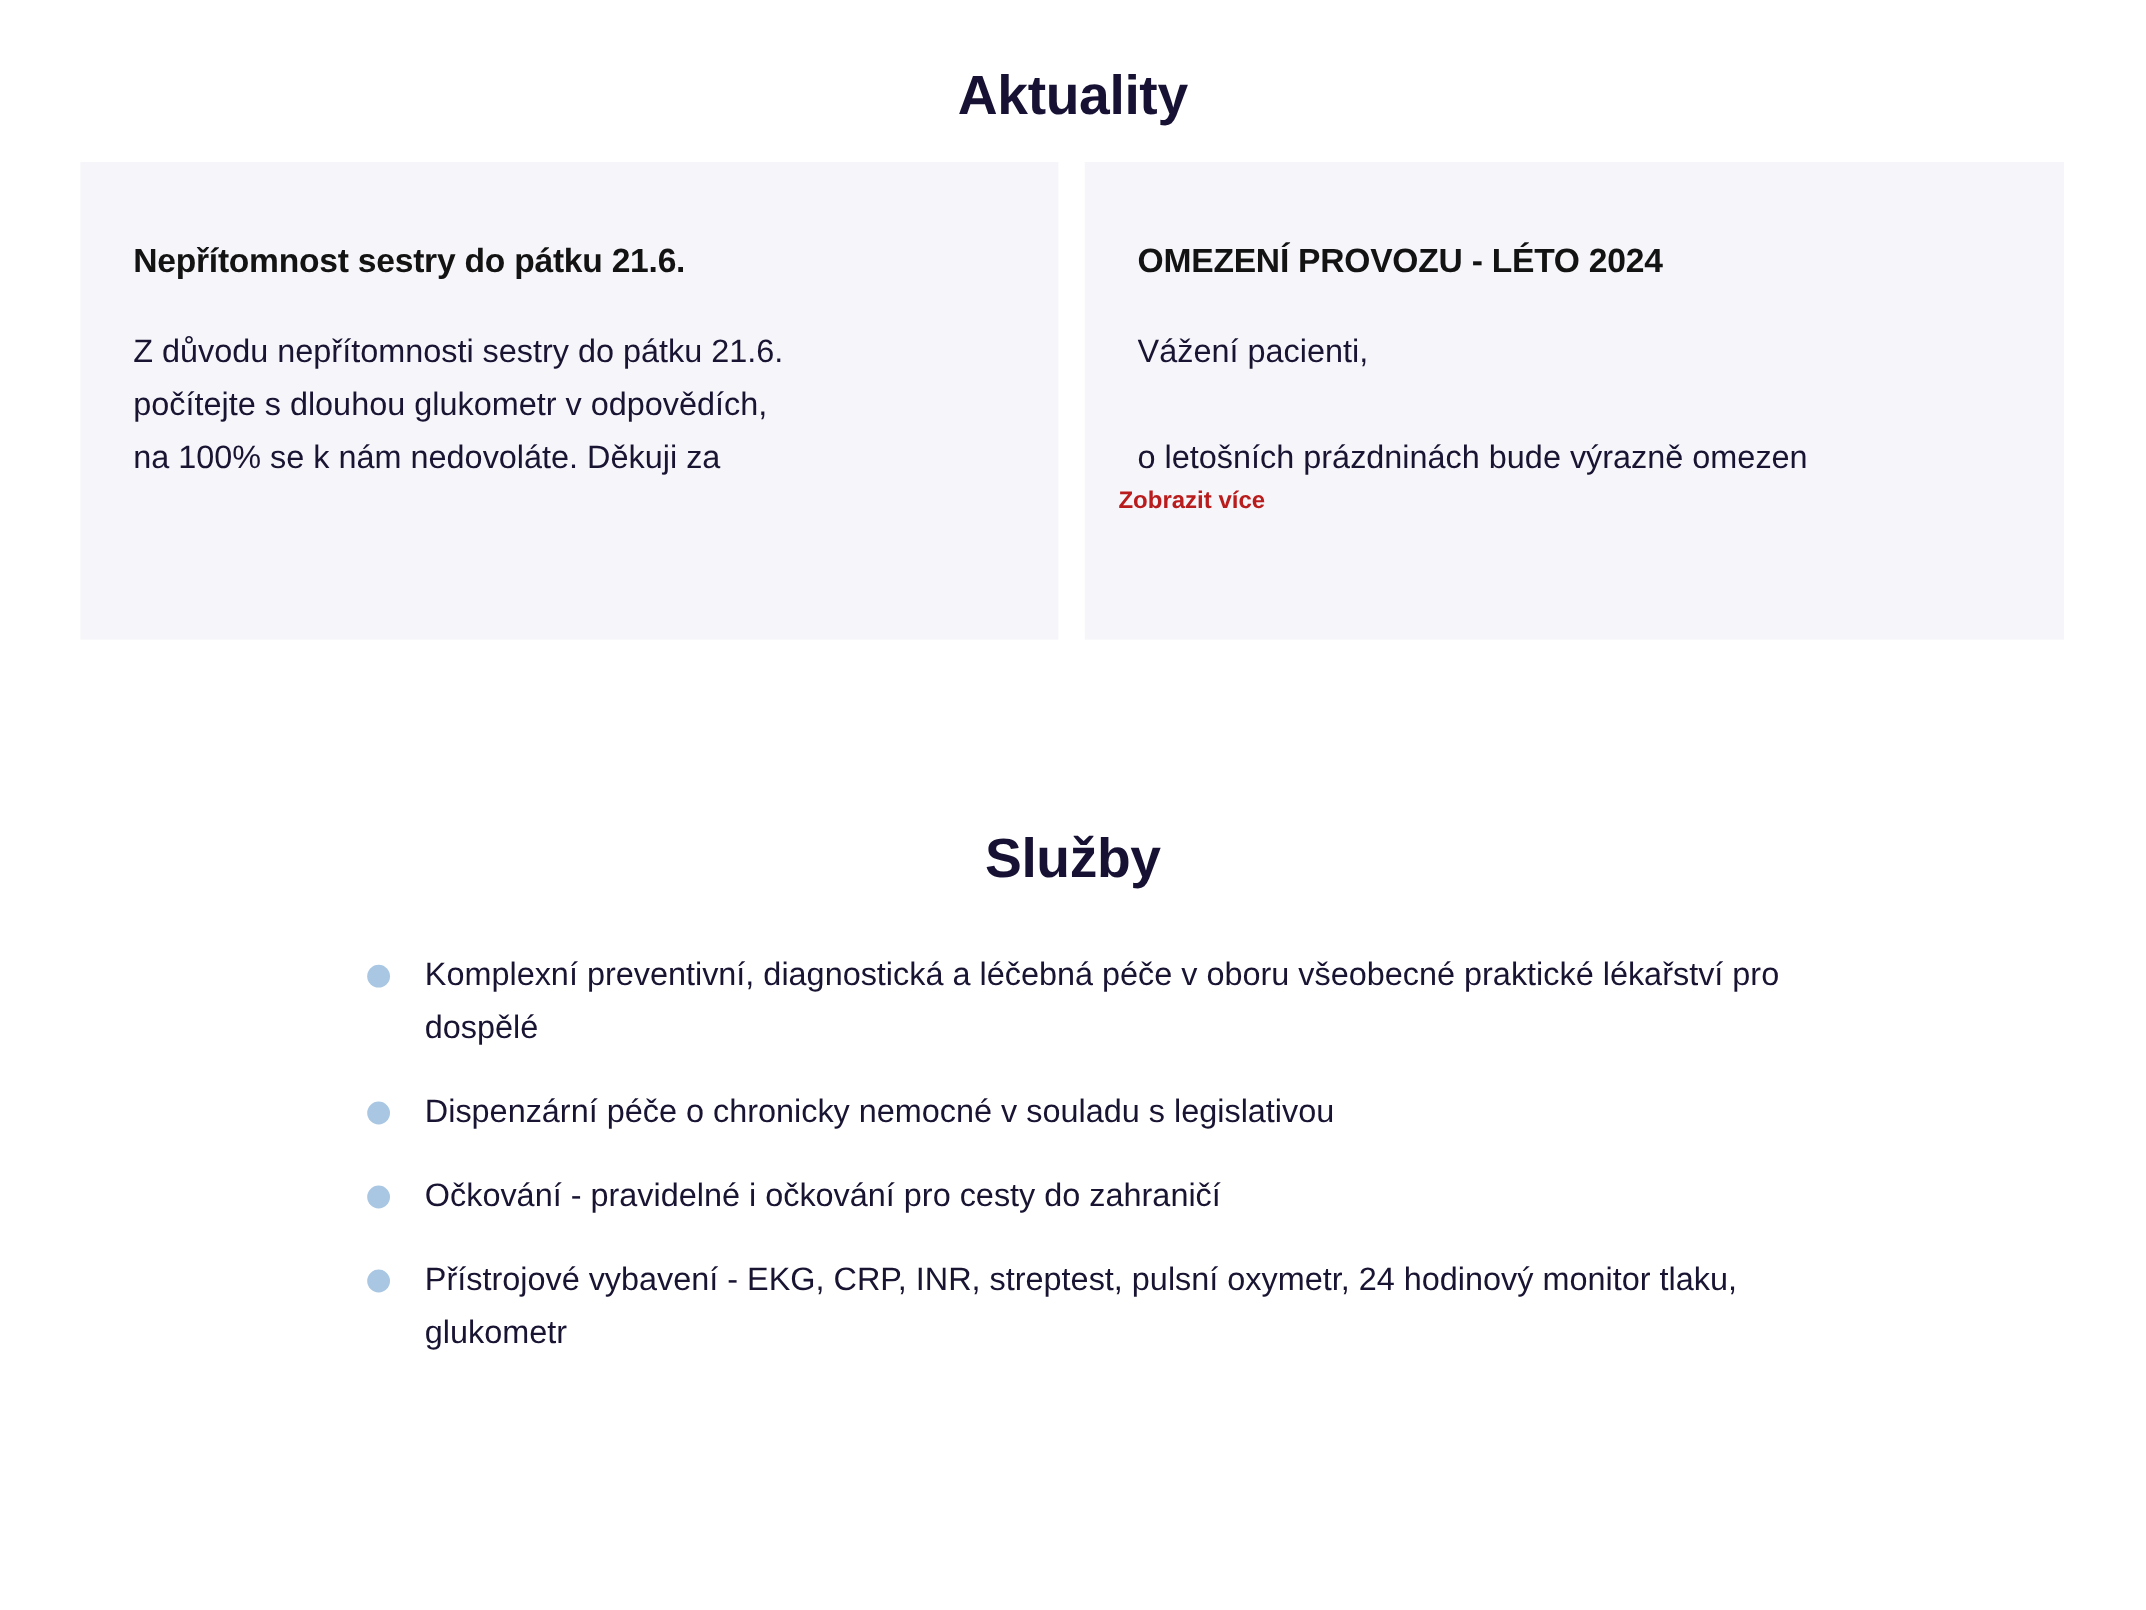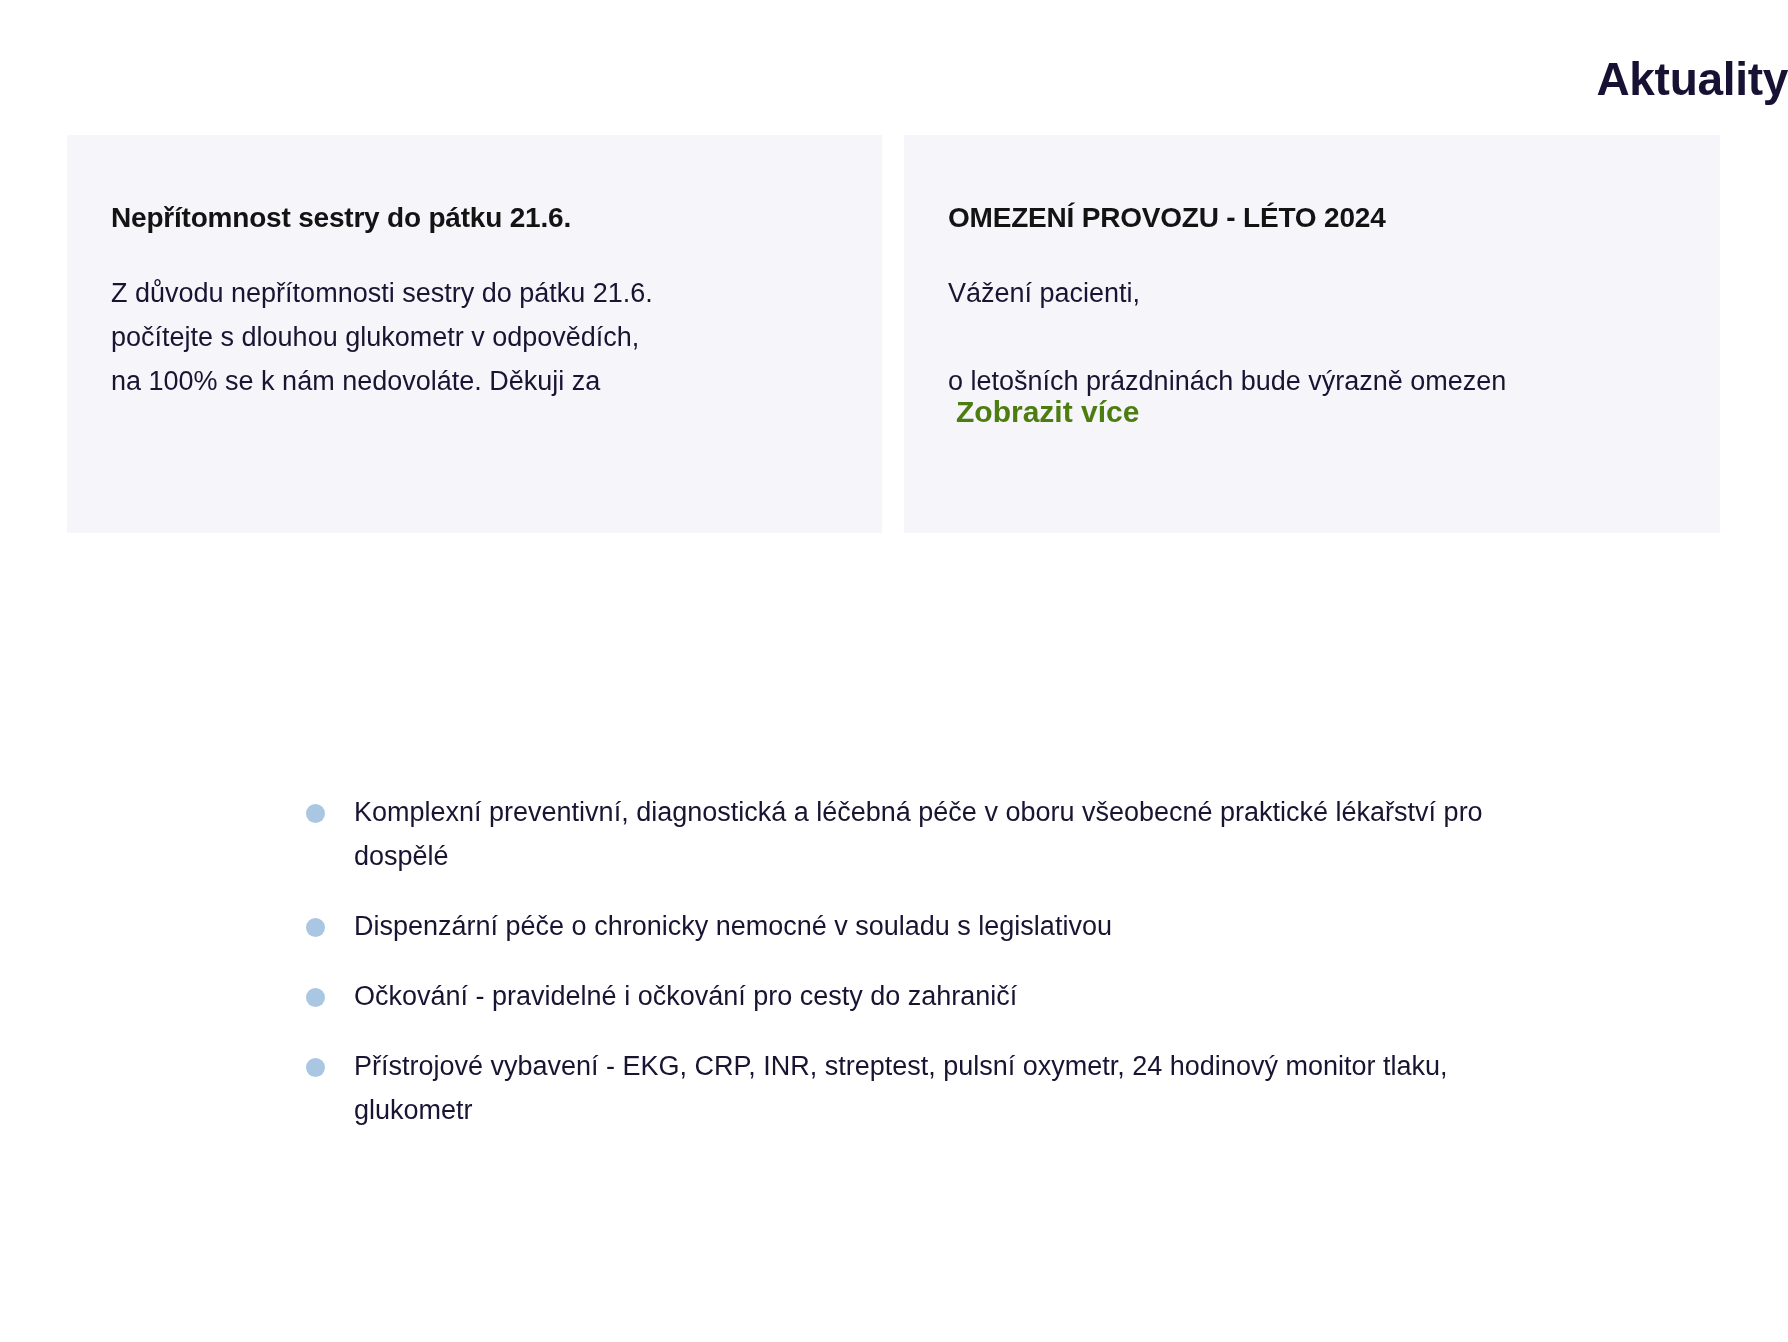--- a/index.html
+++ b/index.html
@@ -17,21 +17,21 @@
 
   .page {
     position: relative;
     width: 1788px;
     height: 1342px;
     background: #ffffff;
   }
 
   
   .section-title {
-    text-align: right;
+    text-align: center;
     font-size: 46px;
     font-weight: bold;
     color: #171233;
     letter-spacing: -0.3px;
     margin: 0;
   }
 
   #news-title-wrap {
     position: absolute;
     left: 0;
@@ -88,25 +88,25 @@
 
   .card-body p {
     margin: 0;
   }
   .card-body p.spacer {
     height: 44px;
   }
 
   .card-link {
     position: absolute;
-    left: 52px;
+    left: 28px;
     bottom: 104px;
-    font-size: 30px;
+    font-size: 20px;
     font-weight: bold;
-    color: #4d7c0f;
+    color: #b91c1c;
     text-decoration: none;
     cursor: pointer;
   }
 
   
   .services-list {
     position: absolute;
     left: 300px;
     top: 790px;
     width: 1260px;
@@ -163,20 +163,23 @@
         <p>Vážení pacienti,</p>
         <p class="spacer"></p>
         <p>o letošních prázdninách bude výrazně omezen</p>
 
       </div>
       <a class="card-link">Zobrazit více</a>
     </div>
 
   </div>
 
+  <div id="services-title-wrap">
+    <h1 class="section-title">Služby</h1>
+  </div>
 
   <ul class="services-list">
     <li class="service-item">
       <span class="bullet"></span>
       <span>Komplexní preventivní, diagnostická a léčebná péče v oboru všeobecné praktické lékařství pro dospělé</span>
     </li>
     <li class="service-item">
       <span class="bullet"></span>
       <span>Dispenzární péče o chronicky nemocné v souladu s legislativou</span>
     </li>

